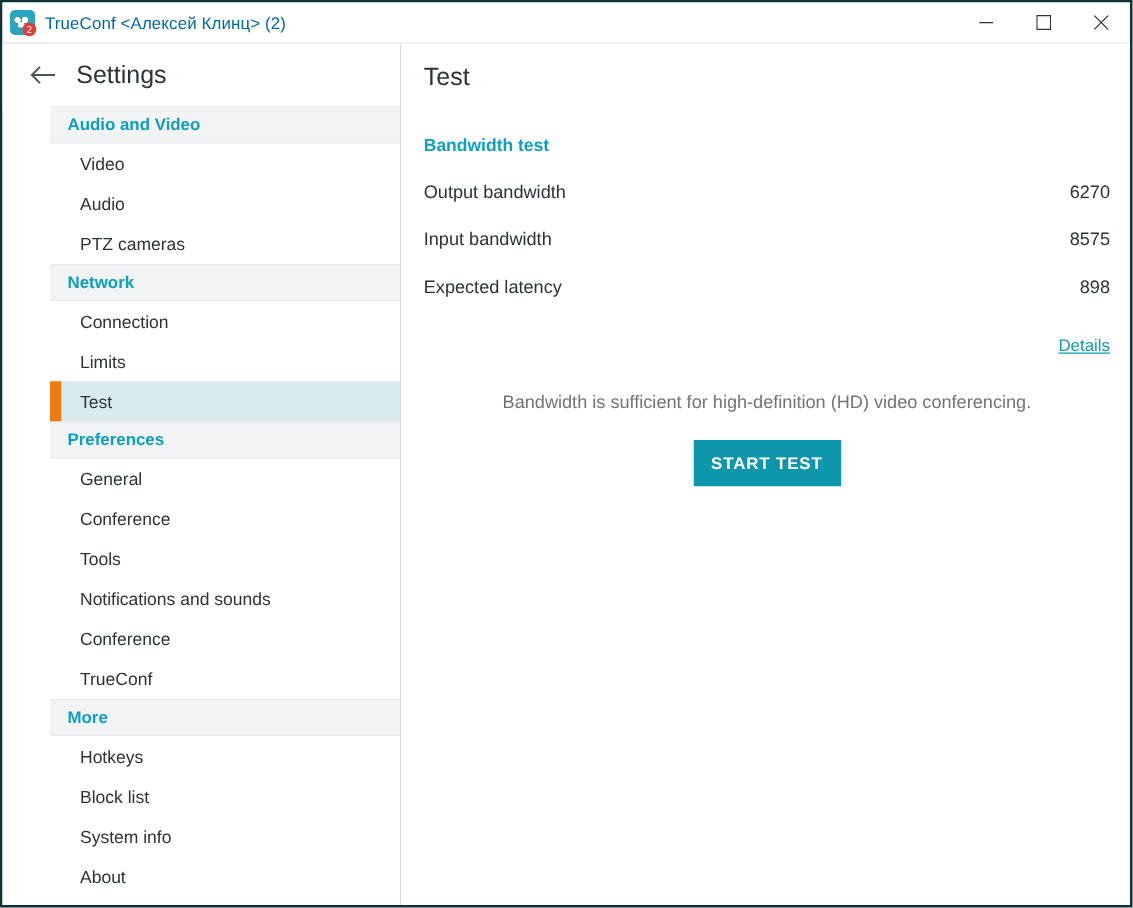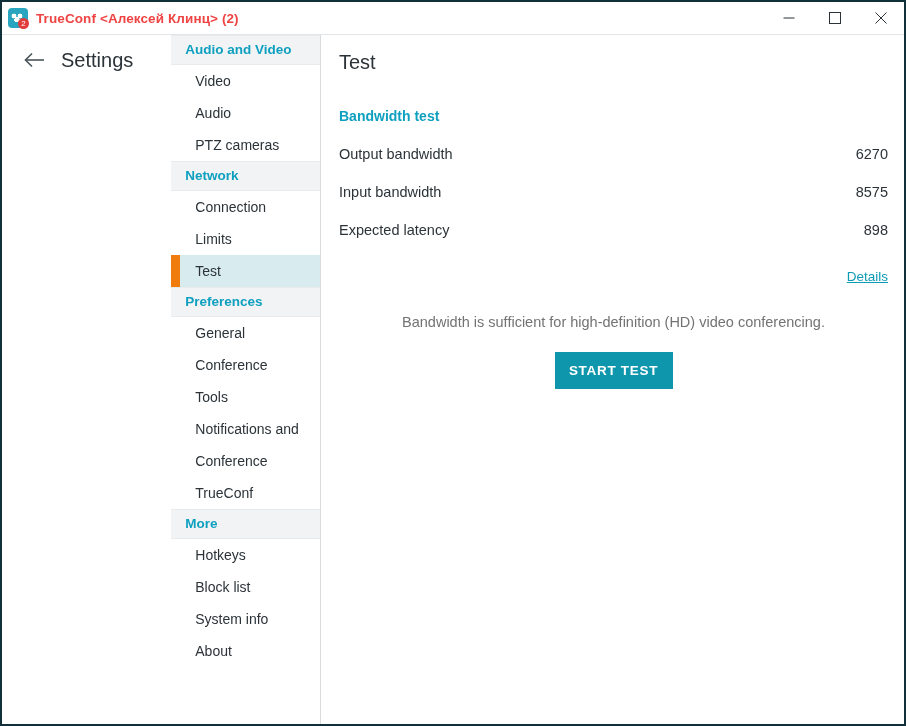--- a/index.html
+++ b/index.html
@@ -68,24 +68,23 @@
     border-radius: 50%;
     background: #e23b3b;
     color: #ffffff;
     font-size: 8px;
     line-height: 11px;
     text-align: center;
     font-family: "Liberation Sans", sans-serif;
   }
   #window-title {
     font-size: 13.5px;
-    color: #ef4444;
+    color: #0369a1;
     white-space: nowrap;
     letter-spacing: 0.1px;
-    font-weight: bold;
   }
   #window-controls {
     position: absolute;
     right: 0;
     top: 0;
     height: 32px;
     display: flex;
   }
   .win-btn {
     width: 46px;
@@ -107,21 +106,21 @@
     min-height: 0;
   }
 
   
   #sidebar {
     width: 318px;
     flex: 0 0 318px;
     background: #ffffff;
     border-right: 1px solid #d9dcde;
     display: flex;
-    flex-direction: row;
+    flex-direction: column;
     overflow: hidden;
   }
   #settings-header {
     height: 50px;
     flex: 0 0 50px;
     display: flex;
     align-items: center;
     padding-left: 20px;
     background: #ffffff;
   }

